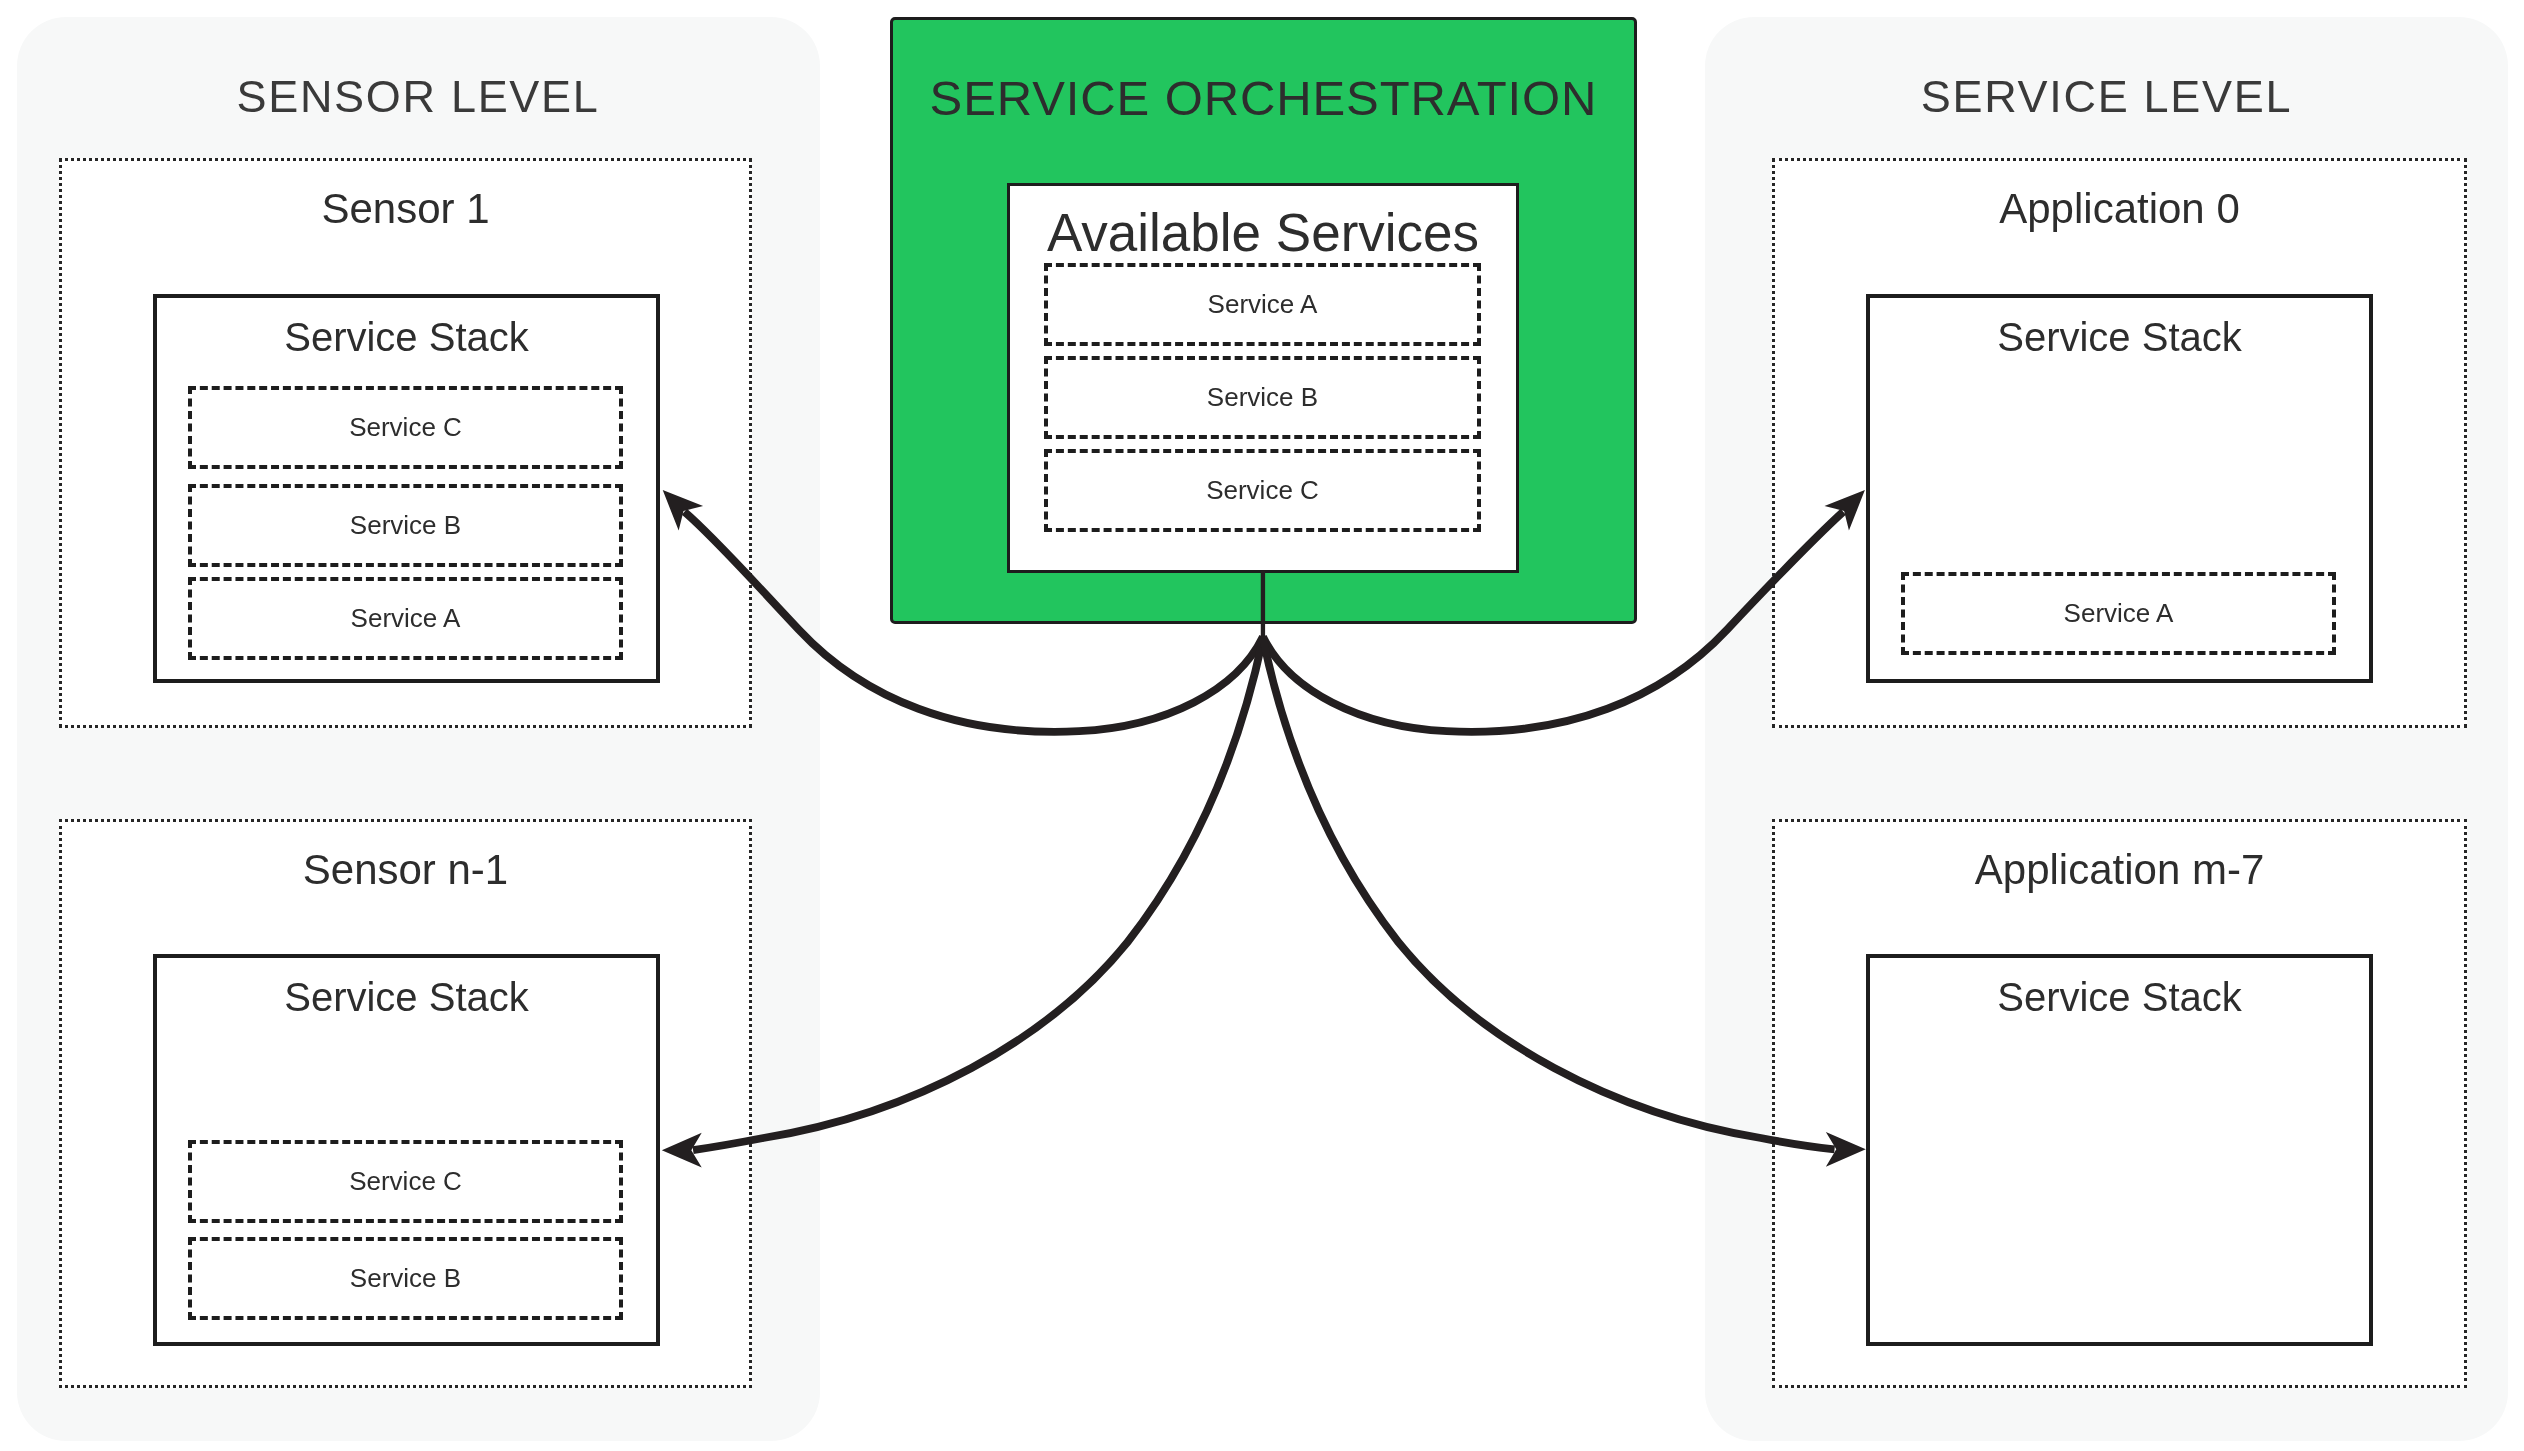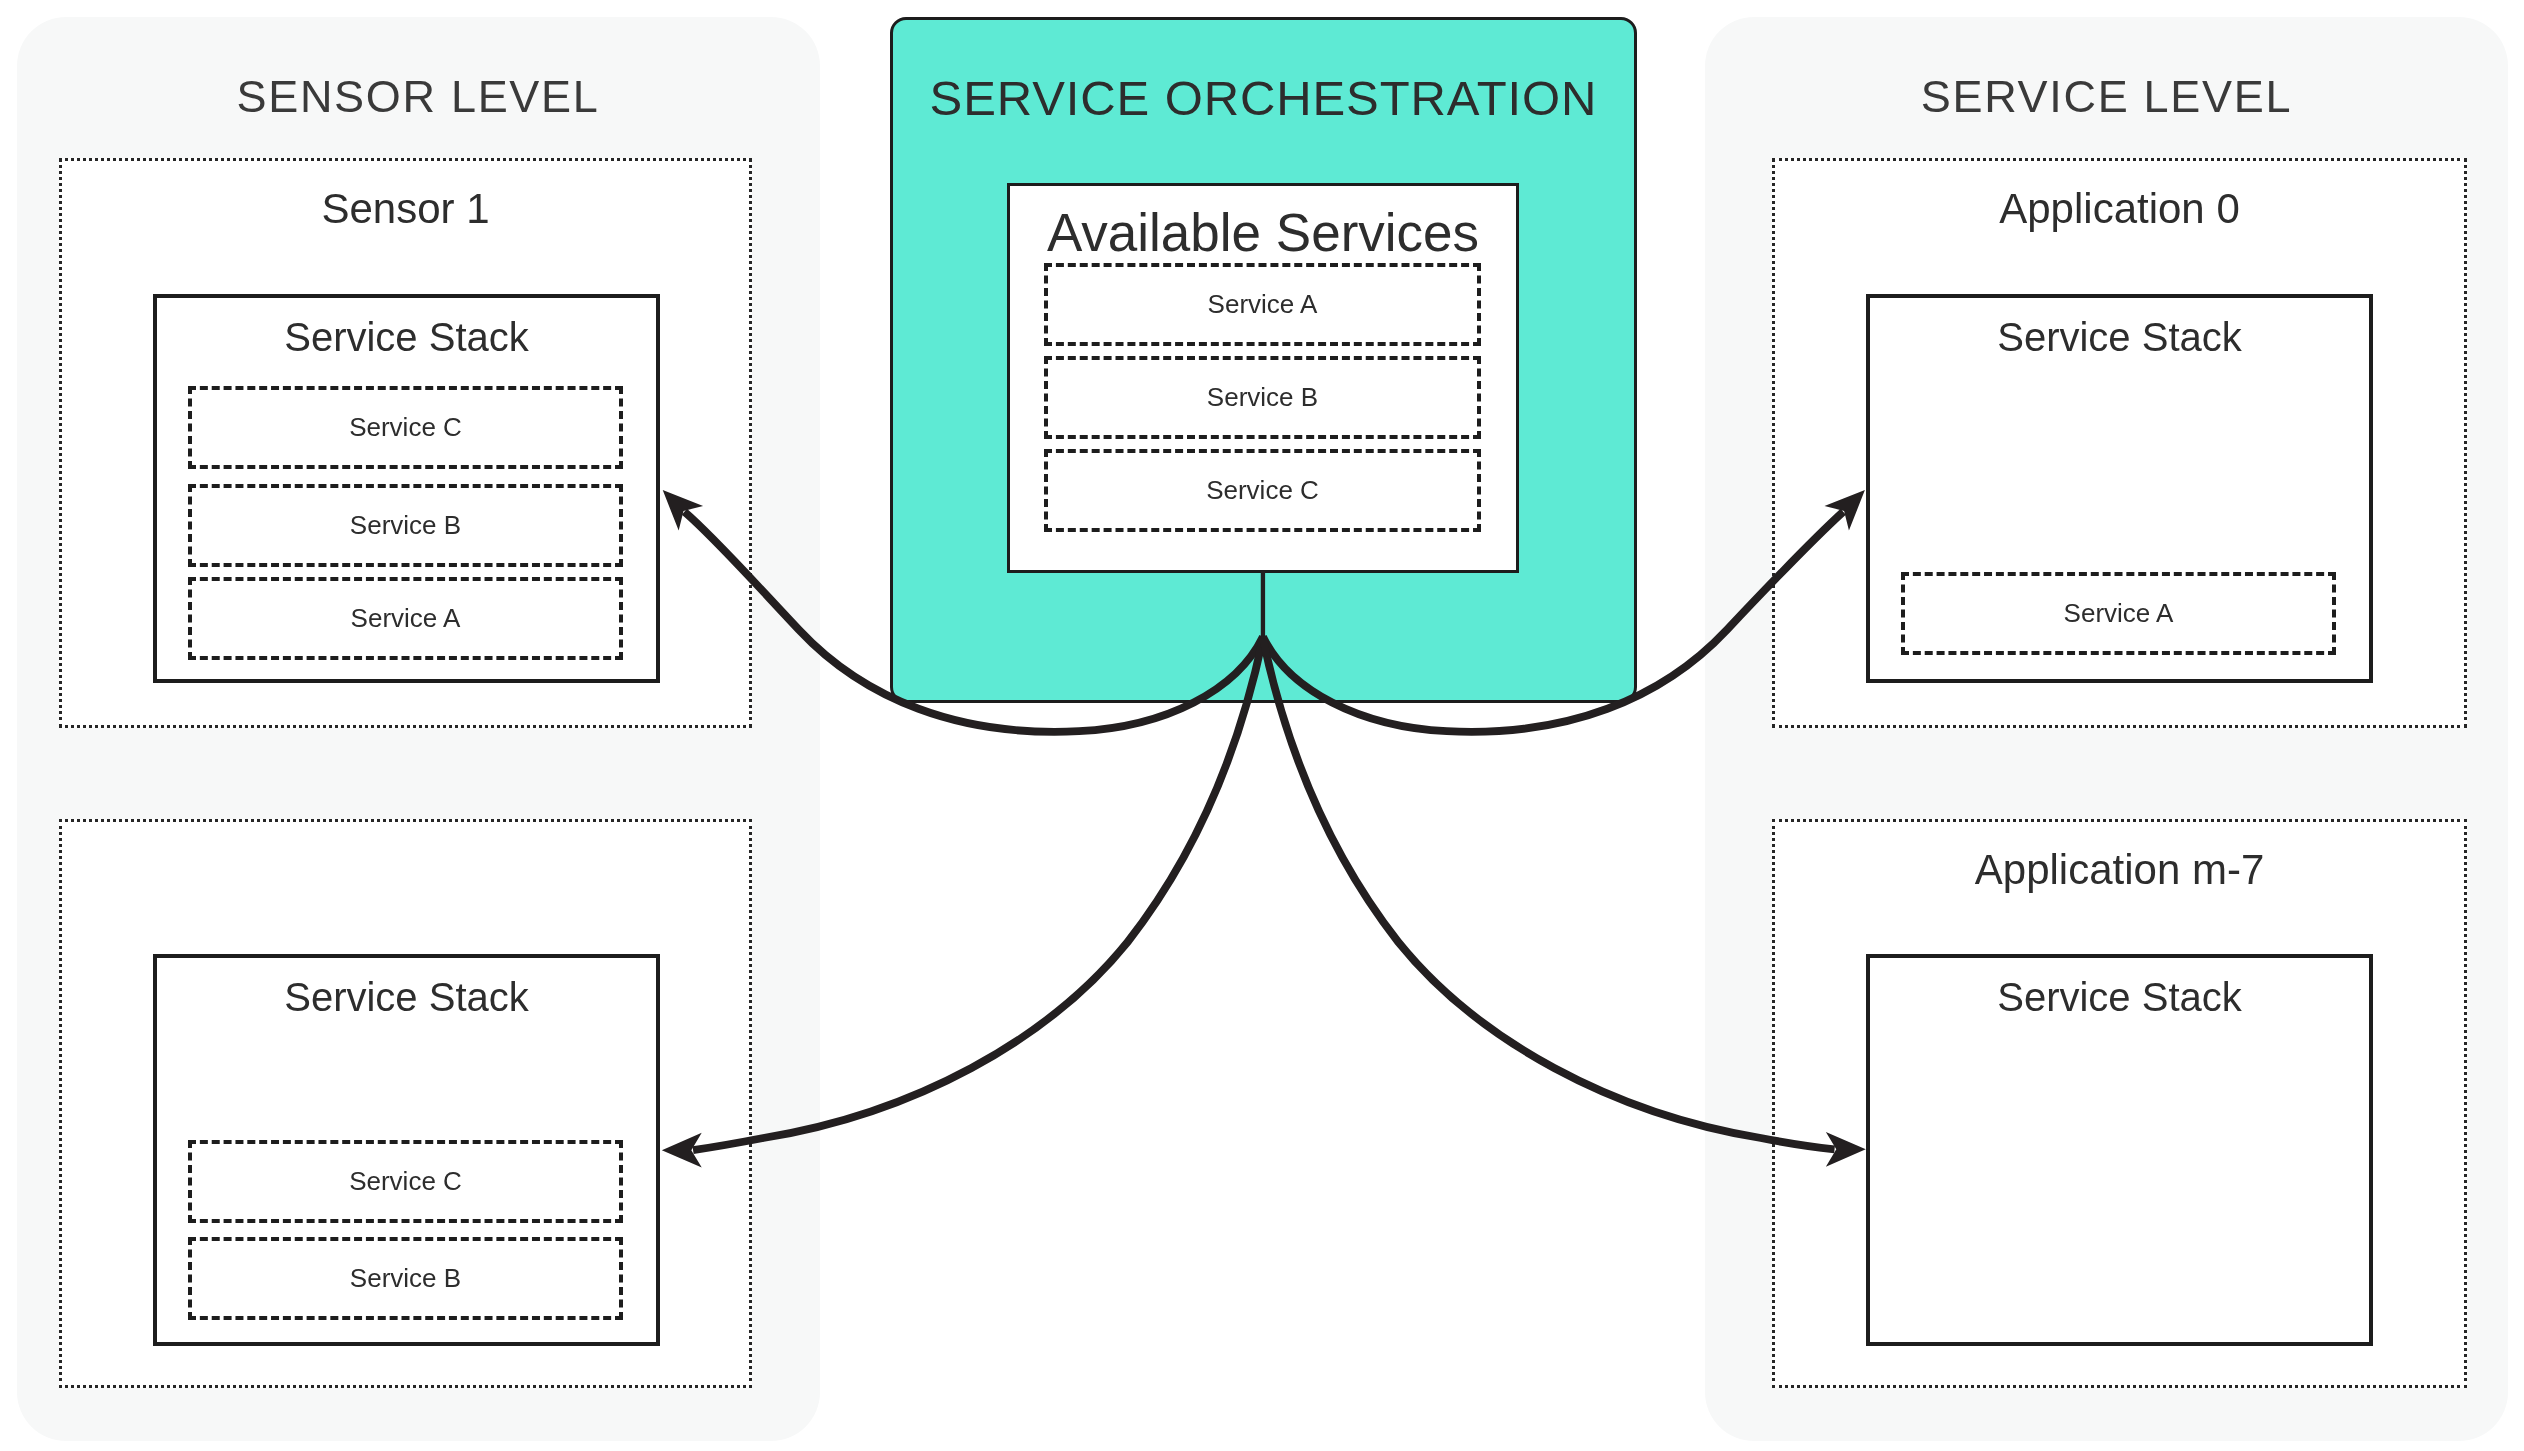--- a/index.html
+++ b/index.html
@@ -39,22 +39,22 @@
   
   .svc{position:absolute;left:31px;width:435px;height:83px;
        border:4.3px dashed #1d1d1d;background:#ffffff;
        display:flex;align-items:center;justify-content:center;
        font-size:26px;font-weight:300;color:#2d2d2d;white-space:nowrap;}
   #sensor0 .svc-0{top:88px;} #sensor0 .svc-1{top:186px;} #sensor0 .svc-2{top:279px;}
   #sensorN .svc-0{top:182px;} #sensorN .svc-1{top:279px;}
   #app0    .svc-0{top:274px;}
 
   
-  .orch{position:absolute;left:890px;top:17.3px;width:747px;height:686px;
-        background:#5eead4;border:3.5px solid #1d1d1d;border-radius:16px;}
+  .orch{position:absolute;left:890px;top:17.3px;width:747px;height:607px;
+        background:#22c55e;border:3.5px solid #1d1d1d;border-radius:5px;}
   .orch-title{position:absolute;top:50px;left:0;width:100%;text-align:center;
               font-size:49px;font-weight:300;letter-spacing:0.9px;color:#2d2d2d;
               white-space:nowrap;}
   .avail{position:absolute;left:114px;top:163px;width:512px;height:390px;
          background:#ffffff;border:3.5px solid #1d1d1d;}
   .avail-title{position:absolute;top:15.6px;left:0;width:100%;text-align:center;
                font-size:53px;font-weight:300;color:#2d2d2d;white-space:nowrap;}
   .avail .svc{left:34px;width:437px;}
   .avail .svc-0{top:77px;} .avail .svc-1{top:170px;} .avail .svc-2{top:263px;}
 
@@ -79,20 +79,21 @@
     <div class="node-title">Sensor 1</div>
     <div class="stack">
       <div class="stack-title">Service Stack</div>
       <div class="svc svc-0">Service C</div>
       <div class="svc svc-1">Service B</div>
       <div class="svc svc-2">Service A</div>
     </div>
   </div>
 
   <div class="dotted-box" id="sensorN">
+    <div class="node-title">Sensor n-1</div>
     <div class="stack">
       <div class="stack-title">Service Stack</div>
       <div class="svc svc-0">Service C</div>
       <div class="svc svc-1">Service B</div>
     </div>
   </div>
 
   <div class="dotted-box" id="app0">
     <div class="node-title">Application 0</div>
     <div class="stack">

